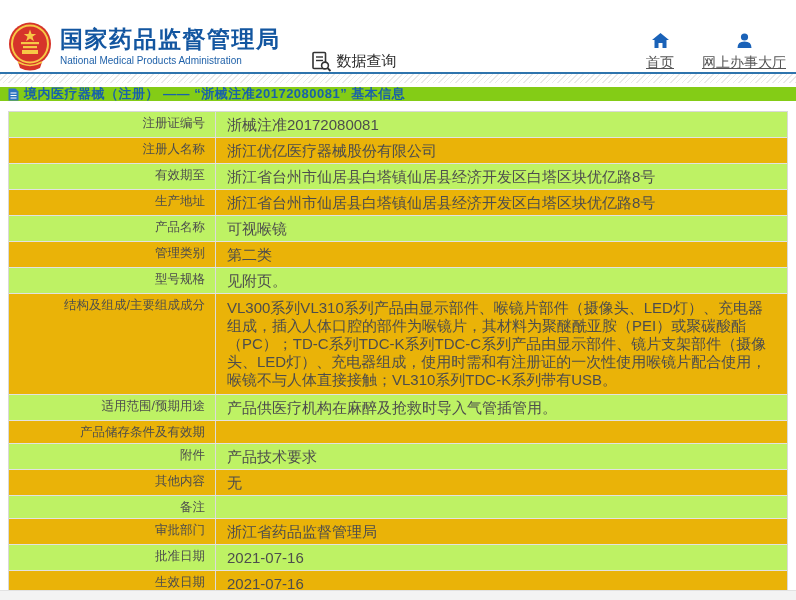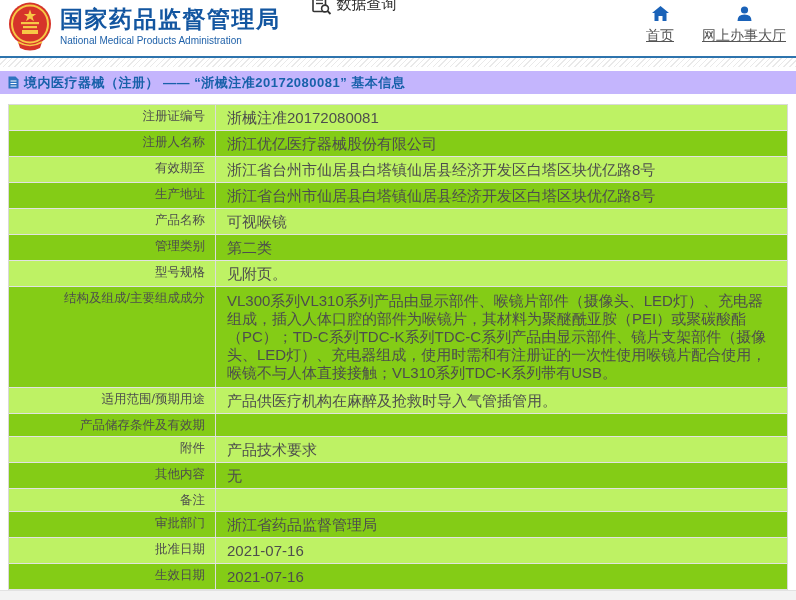--- a/index.html
+++ b/index.html
@@ -1,49 +1,49 @@
 <!DOCTYPE html>
 <html><head>
 <meta charset="utf-8">
 <style>
   * { margin: 0; padding: 0; box-sizing: border-box; }
   html, body { width: 796px; height: 600px; overflow: hidden; background: #fff; }
   body { font-family: "Liberation Sans", "DejaVu Sans", sans-serif; color: #4d4d4d; position: relative; }
 
   
-  .header { height: 56px; display: flex; align-items: flex-start; padding: 0 10px 0 8px; background: #fff; }
+  .header { height: 72px; display: flex; align-items: flex-end; padding: 0 10px 0 8px; background: #fff; }
   .logo-wrap { display: flex; align-items: center; }
   .emblem { width: 44px; height: 50px; margin-top: 2px; }
   .title-block { margin-left: 8px; }
   .site-title { font-size: 23px; font-weight: bold; color: #1356a0; letter-spacing: 1.5px; line-height: 26px; }
   .site-subtitle { font-size: 10px; color: #1f61a9; margin-top: 3px; }
   .data-query { display: flex; align-items: center; margin-left: 30px; cursor: pointer; margin-top: -6px; }
   .data-query .dq-icon { width: 21px; height: 21px; margin-right: 5px; }
   .data-query .dq-label { font-size: 15px; color: #2b2b2b; }
   .header-spacer { flex: 1; }
   .nav { display: flex; align-items: flex-start; gap: 28px; margin-top: 6px; }
   .nav-item { display: flex; flex-direction: column; align-items: center; cursor: pointer; }
   .nav-item svg { width: 17px; height: 16px; }
   .nav-item .nav-label { font-size: 14px; color: #555; margin-top: 5px; white-space: nowrap; text-decoration: underline; }
 
   
   .blue-line { height: 2px; background: #2e74ad; }
   .hatch-band { height: 9px; background: repeating-linear-gradient(135deg, #e9e9e9 0 1px, #ffffff 1px 4px); }
   .white-gap { height: 4px; background: #fff; }
 
   
-  .breadcrumb { height: 23px; background: #c4b5fd; display: flex; align-items: center; padding-left: 8px; }
+  .breadcrumb { height: 14px; background: #84cc16; display: flex; align-items: center; padding-left: 8px; }
   .bc-icon { width: 11px; height: 13px; margin-right: 5px; flex: 0 0 auto; }
   .bc-text { font-size: 13px; font-weight: bold; color: #1861aa; letter-spacing: 0.5px; }
 
   
   .table-wrap { margin: 10px 8px 0 8px; border: 1px solid #d9d9d9; border-bottom: 1px solid #c9c9c9; }
   .row { display: flex; border-bottom: 1px solid #e2e2e2; background: #bef264; min-height: 22px; }
   .row:last-child { border-bottom: none; }
-  .row.alt { background: #84cc16; }
+  .row.alt { background: #eab308; }
   .cell-label { width: 207px; flex: 0 0 207px; text-align: right; padding: 4px 10px 3px 4px;
                 border-right: 1px solid #dcdcdc; font-size: 12.5px; line-height: 15px;
                 display: flex; justify-content: flex-end; align-items: flex-start; }
   .cell-label .label-inner { display: inline-flex; align-items: center; gap: 3px; }
   .cell-value { flex: 1; padding: 4px 10px 3px 11px; font-size: 15px; line-height: 18px; }
   .row.tall .cell-value { padding-top: 5px; padding-bottom: 5px; }
 
   
   .footer-band { position: absolute; left: 0; top: 590px; width: 100%; height: 10px;
                  background: #f3f3f3; border-top: 1px solid #e2e2e2; }

